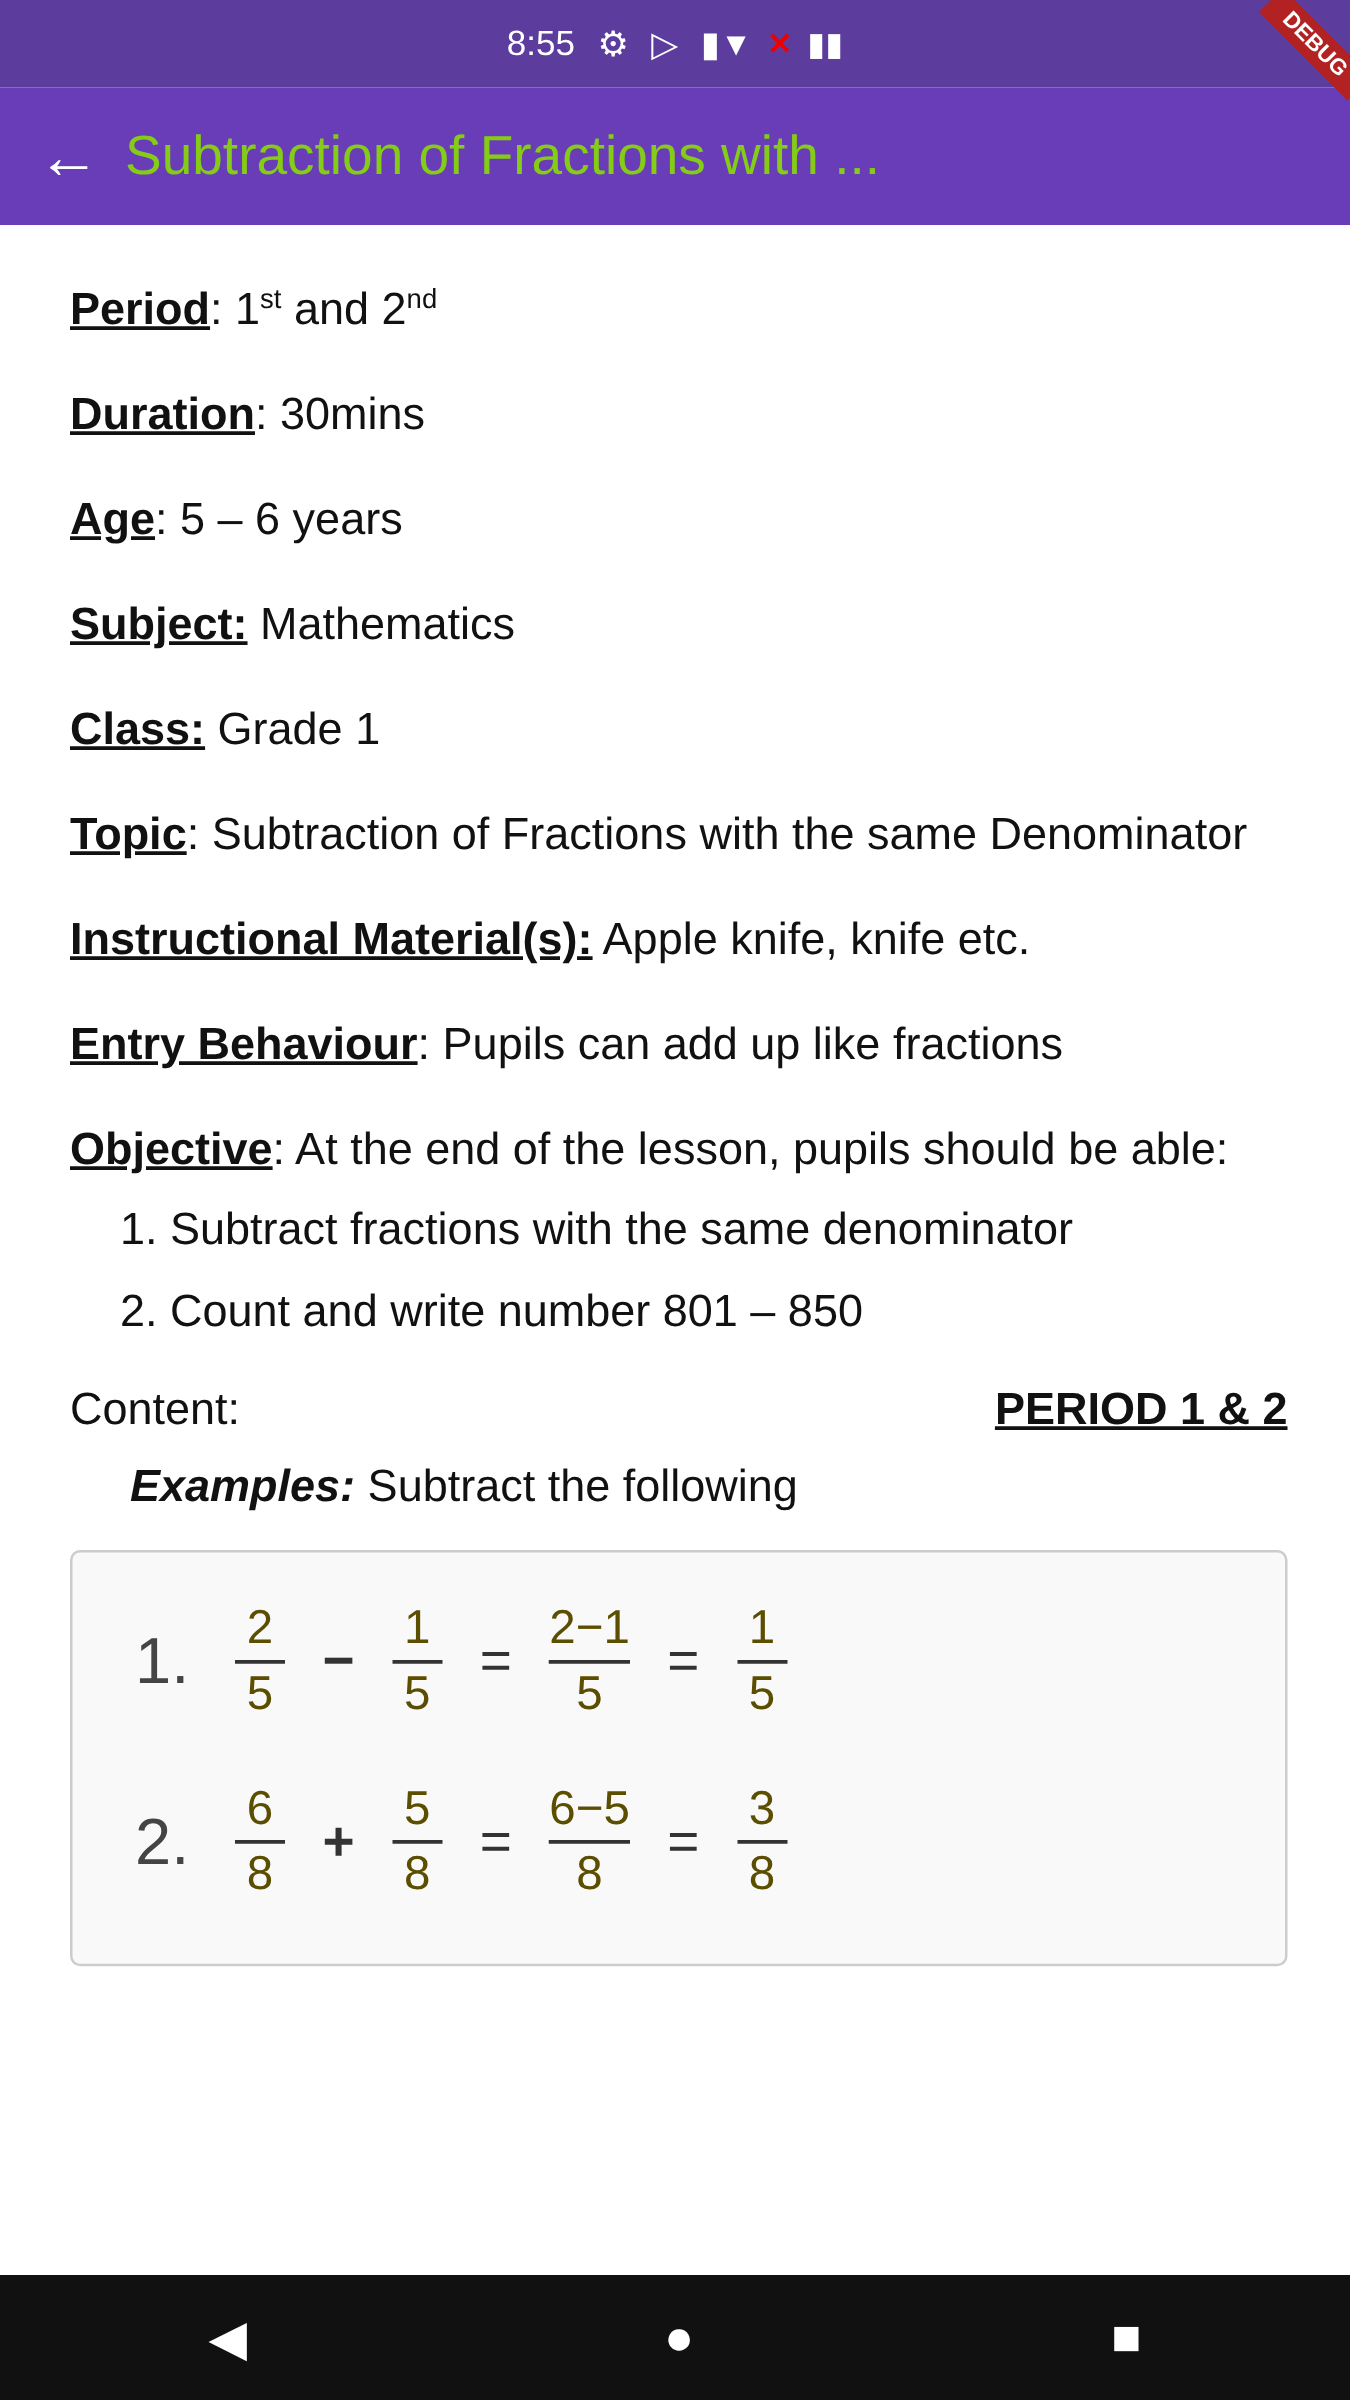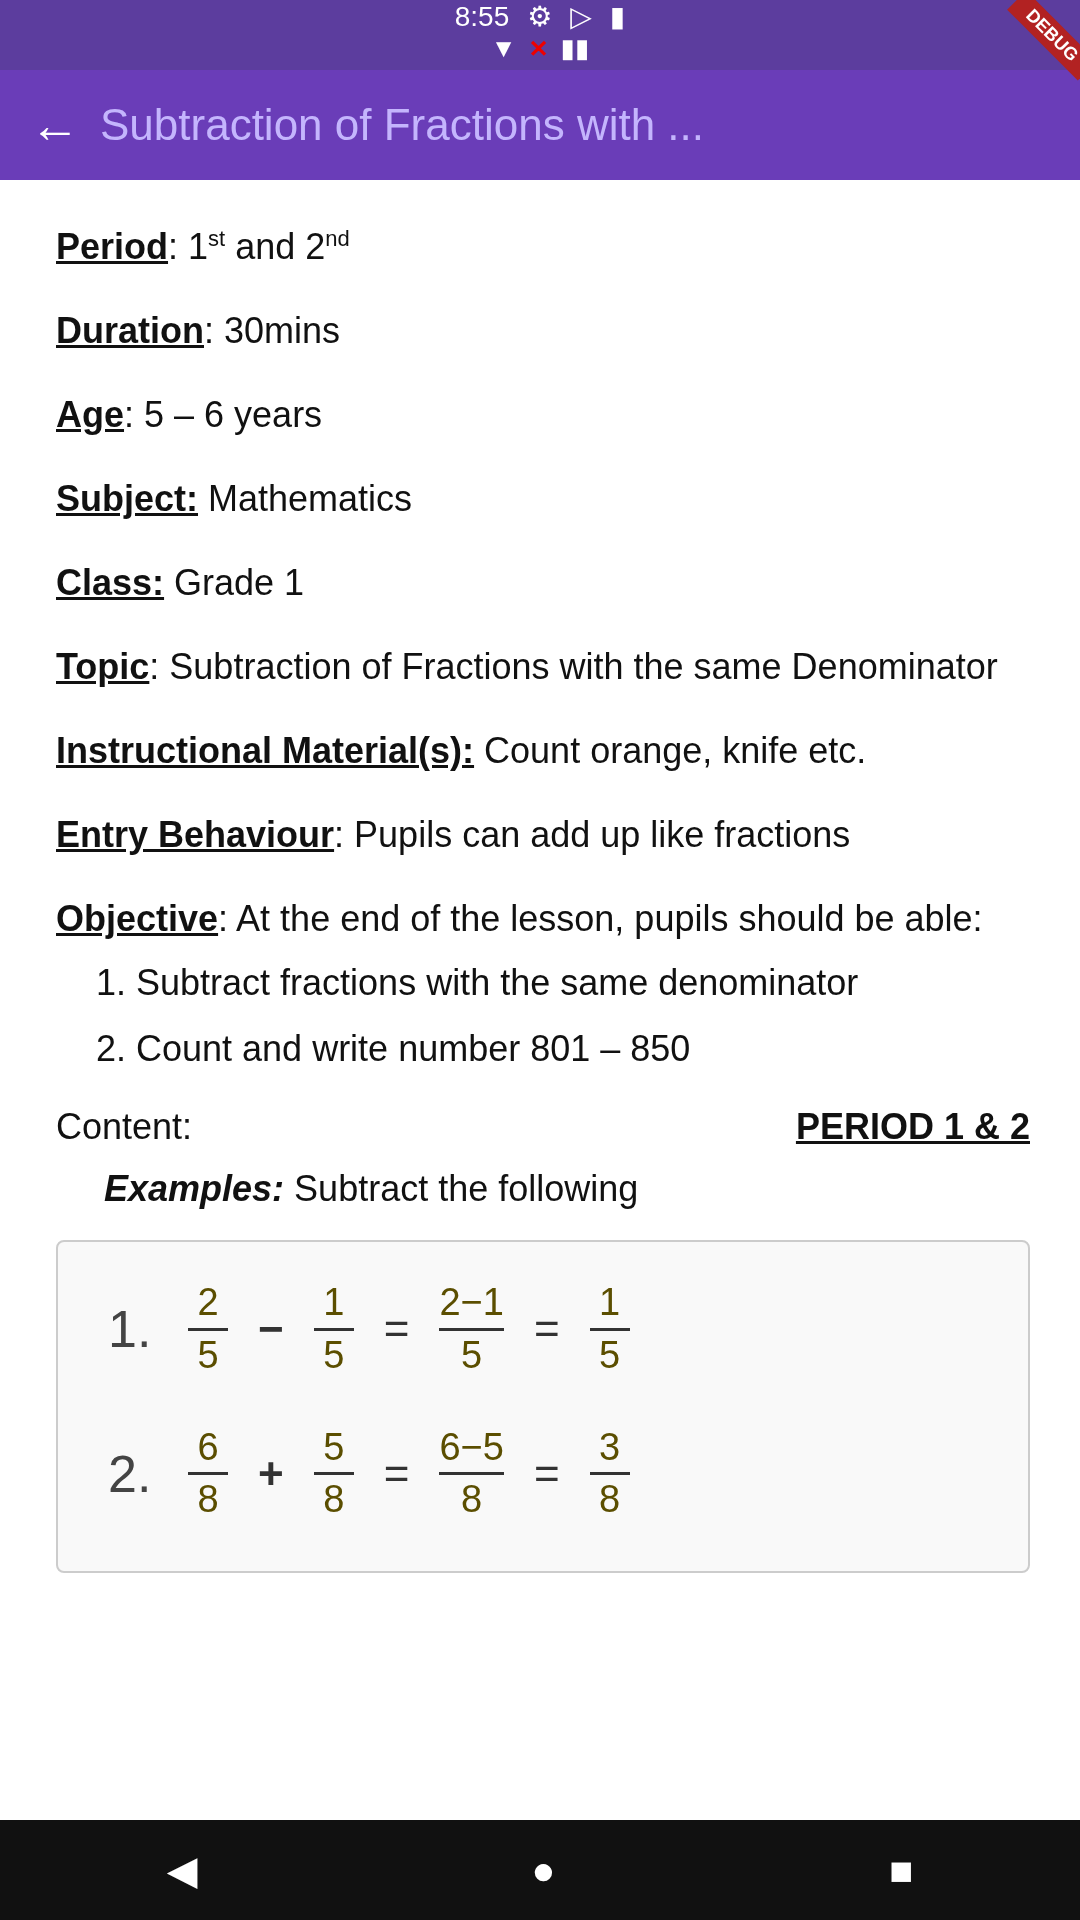--- a/index.html
+++ b/index.html
@@ -13,25 +13,24 @@
       color: #111;
     }
 
     
     .status-bar {
       background: #5c3d9e;
       color: white;
       height: 70px;
       display: flex;
       align-items: center;
-      justify-content: flex-start;
+      justify-content: center;
       padding: 0 30px;
       font-size: 28px;
       position: relative;
-      flex-direction: column;
     }
     .status-left { display: flex; align-items: center; gap: 18px; }
     .status-right { display: flex; align-items: center; gap: 12px; }
     .debug-badge {
       position: absolute;
       top: 0; right: 0;
       width: 90px; height: 90px;
       overflow: hidden;
       pointer-events: none;
     }
@@ -62,21 +61,21 @@
     .back-btn {
       font-size: 50px;
       color: white;
       cursor: pointer;
       background: none;
       border: none;
       line-height: 1;
     }
     .app-bar-title {
       font-size: 44px;
-      color: #c4b5fd;
+      color: #84cc16;
       font-weight: 400;
     }
 
     
     .content {
       padding: 40px 50px 60px 56px;
     }
 
     .info-line {
       margin-bottom: 30px;
@@ -242,21 +241,21 @@
   <div class="info-line">
     <span class="label">Class:</span><span> Grade 1</span>
   </div>
 
   <div class="info-line">
     <span class="label">Topic</span><span>: Subtraction of Fractions with the same Denominator</span>
   </div>
 
 
   <div class="info-line">
-    <span class="label">Instructional Material(s):</span><span> Count orange, knife etc.</span>
+    <span class="label">Instructional Material(s):</span><span> Apple knife, knife etc.</span>
   </div>
 
   <div class="info-line">
     <span class="label">Entry Behaviour</span><span>: Pupils can add up like fractions</span>
   </div>
 
   <div class="info-line">
     <span class="label">Objective</span><span>: At the end of the lesson, pupils should be able:</span>
     <ol class="objective-list">
       <li>Subtract fractions with the same denominator</li>

